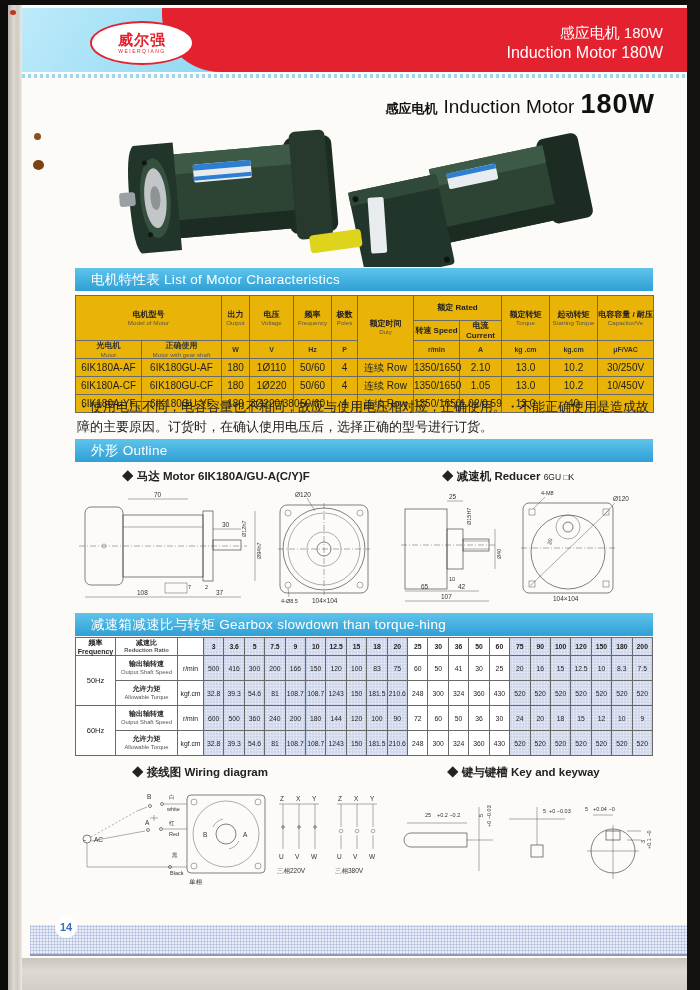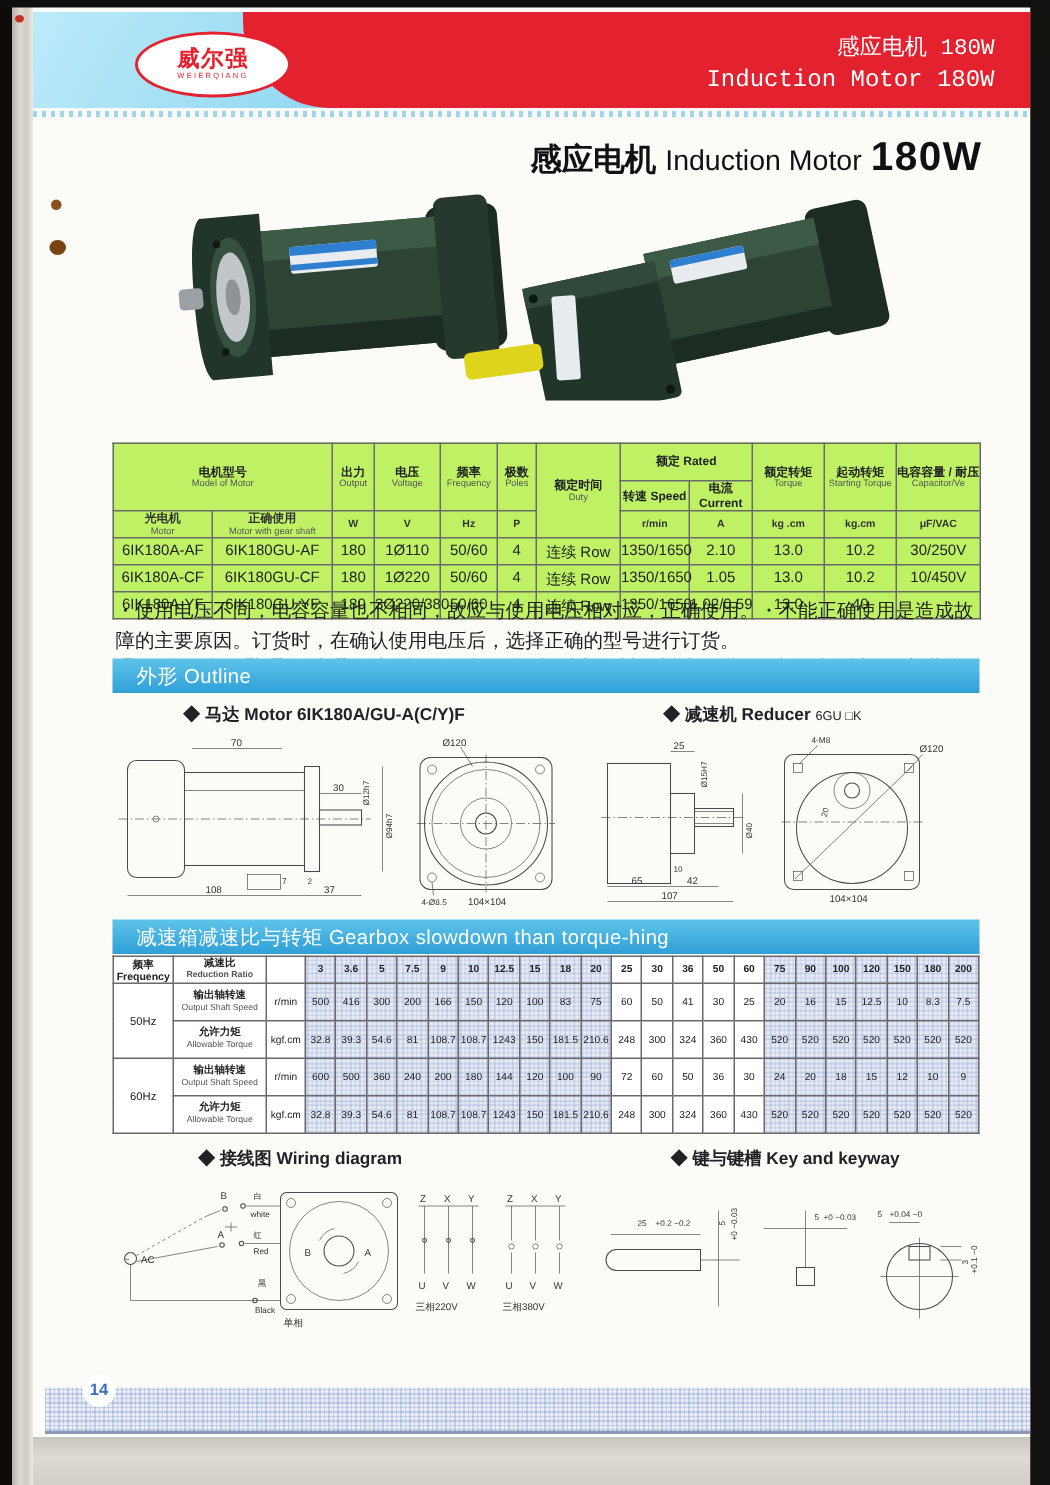--- a/index.html
+++ b/index.html
@@ -19,43 +19,43 @@
 
   
   .band{position:absolute;left:0;top:3px;width:665px;height:64px;background:linear-gradient(120deg,#bdeafa,#8ed7f2 35%,#55bde7);}
   .band-red{position:absolute;left:140px;top:0;right:0;height:64px;background:#e4212e;border-bottom-left-radius:58px;}
   .logo-oval{position:absolute;left:68px;top:13px;width:100px;height:40px;background:#fff;border:2px solid #e4212e;border-radius:50%;box-shadow:0 0 0 2px #fff inset;display:flex;flex-direction:column;align-items:center;justify-content:center;line-height:1;}
   .logo-cn{color:#e4212e;font-weight:bold;font-size:15px;letter-spacing:1px;}
   .logo-en{color:#e4212e;font-size:5px;letter-spacing:1.5px;margin-top:2px;}
   .wm{position:absolute;right:18px;top:2px;width:260px;height:62px;opacity:.92;}
   .wm-text{position:absolute;right:6px;top:6px;color:#8d1722;font-size:34px;font-weight:bold;letter-spacing:2px;opacity:.75;}
   .wm-reg{position:absolute;right:-2px;top:-2px;color:#f2d4d4;font-size:12px;opacity:.9;}
-  .band-titles{position:absolute;right:24px;top:16px;text-align:right;color:#fff;line-height:1.25;font-family:Liberation Mono, monospace;}
+  .band-titles{position:absolute;right:24px;top:16px;text-align:right;color:#fff;line-height:1.25;}
   .band-cn{font-size:15px;}
   .band-en{font-size:16px;}
   .dotline{position:absolute;left:0;top:69px;width:665px;height:4px;background:repeating-linear-gradient(90deg,#9ed6ee 0 3px,rgba(255,255,255,0) 3px 6px);}
 
   
   .ptitle{position:absolute;right:32px;top:84px;display:flex;align-items:baseline;gap:6px;color:#111;}
-  .ptitle .cn{font-size:21px;font-weight:bold;}
+  .ptitle .cn{font-size:13px;font-weight:bold;}
   .ptitle .en{font-size:19px;}
   .ptitle .pw{font-size:27px;font-weight:bold;letter-spacing:1px;}
 
   
   .photos{position:absolute;left:60px;top:112px;width:560px;height:150px;}
 
   
   .secbar{position:absolute;left:53px;width:578px;height:23px;background:linear-gradient(180deg,#5ec4ea,#2f9fd6);color:#fff;font-size:13.5px;line-height:23px;padding-left:16px;box-sizing:border-box;letter-spacing:.3px;}
   .bar1{top:263px;}
   .bar2{top:434px;}
   .bar3{top:608px;}
 
   
   table{border-collapse:collapse;}
-  .chartab{position:absolute;left:53px;top:290px;width:578px;table-layout:fixed;background:#bef264;}
+  .chartab{position:absolute;left:53px;top:290px;width:578px;table-layout:fixed;background:#eab308;}
   .chartab th,.chartab td{border:1px solid #6a6a6a;text-align:center;vertical-align:middle;padding:0;color:#222;}
   .chartab .cn{display:block;font-size:8px;font-weight:bold;line-height:1.2;}
   .chartab .en{display:block;font-size:6.2px;color:#555;font-weight:normal;line-height:1.2;}
   .chartab .unit{font-size:7px;height:15px;color:#333;}
   .chartab thead tr.r1 th{height:24px;}
   .chartab tbody td{height:17px;font-size:10px;}
 
   
   .note{position:absolute;left:55px;top:392px;width:576px;}
   .note .cn{font-size:13px;color:#222;line-height:1.5;}
@@ -152,20 +152,21 @@
       <rect x="120" y="50" width="50" height="5" fill="#2f7fd0"></rect>
       <rect x="20" y="48" width="90" height="92" rx="4" fill="#22352a"></rect>
       <rect x="20" y="48" width="90" height="14" fill="#31493a"></rect>
       <rect x="34" y="58" width="16" height="56" rx="2" fill="#e9ecee" transform="rotate(8 42 86)"></rect>
       <rect x="-28" y="84" width="52" height="18" rx="4" fill="#ded41c" transform="rotate(4 0 93)"></rect>
       <circle cx="26" cy="56" r="3" fill="#0f160f"></circle>
       <circle cx="103" cy="134" r="3" fill="#0f160f"></circle>
     </g>
   </svg>
 
+  <div class="secbar bar1">电机特性表 List of Motor Characteristics</div>
 
   <table class="chartab">
     <colgroup>
       <col style="width:66px">
         <col style="width:80px">
         <col style="width:28px">
         <col style="width:44px">
       <col style="width:38px">
         <col style="width:26px">
         <col style="width:56px">

